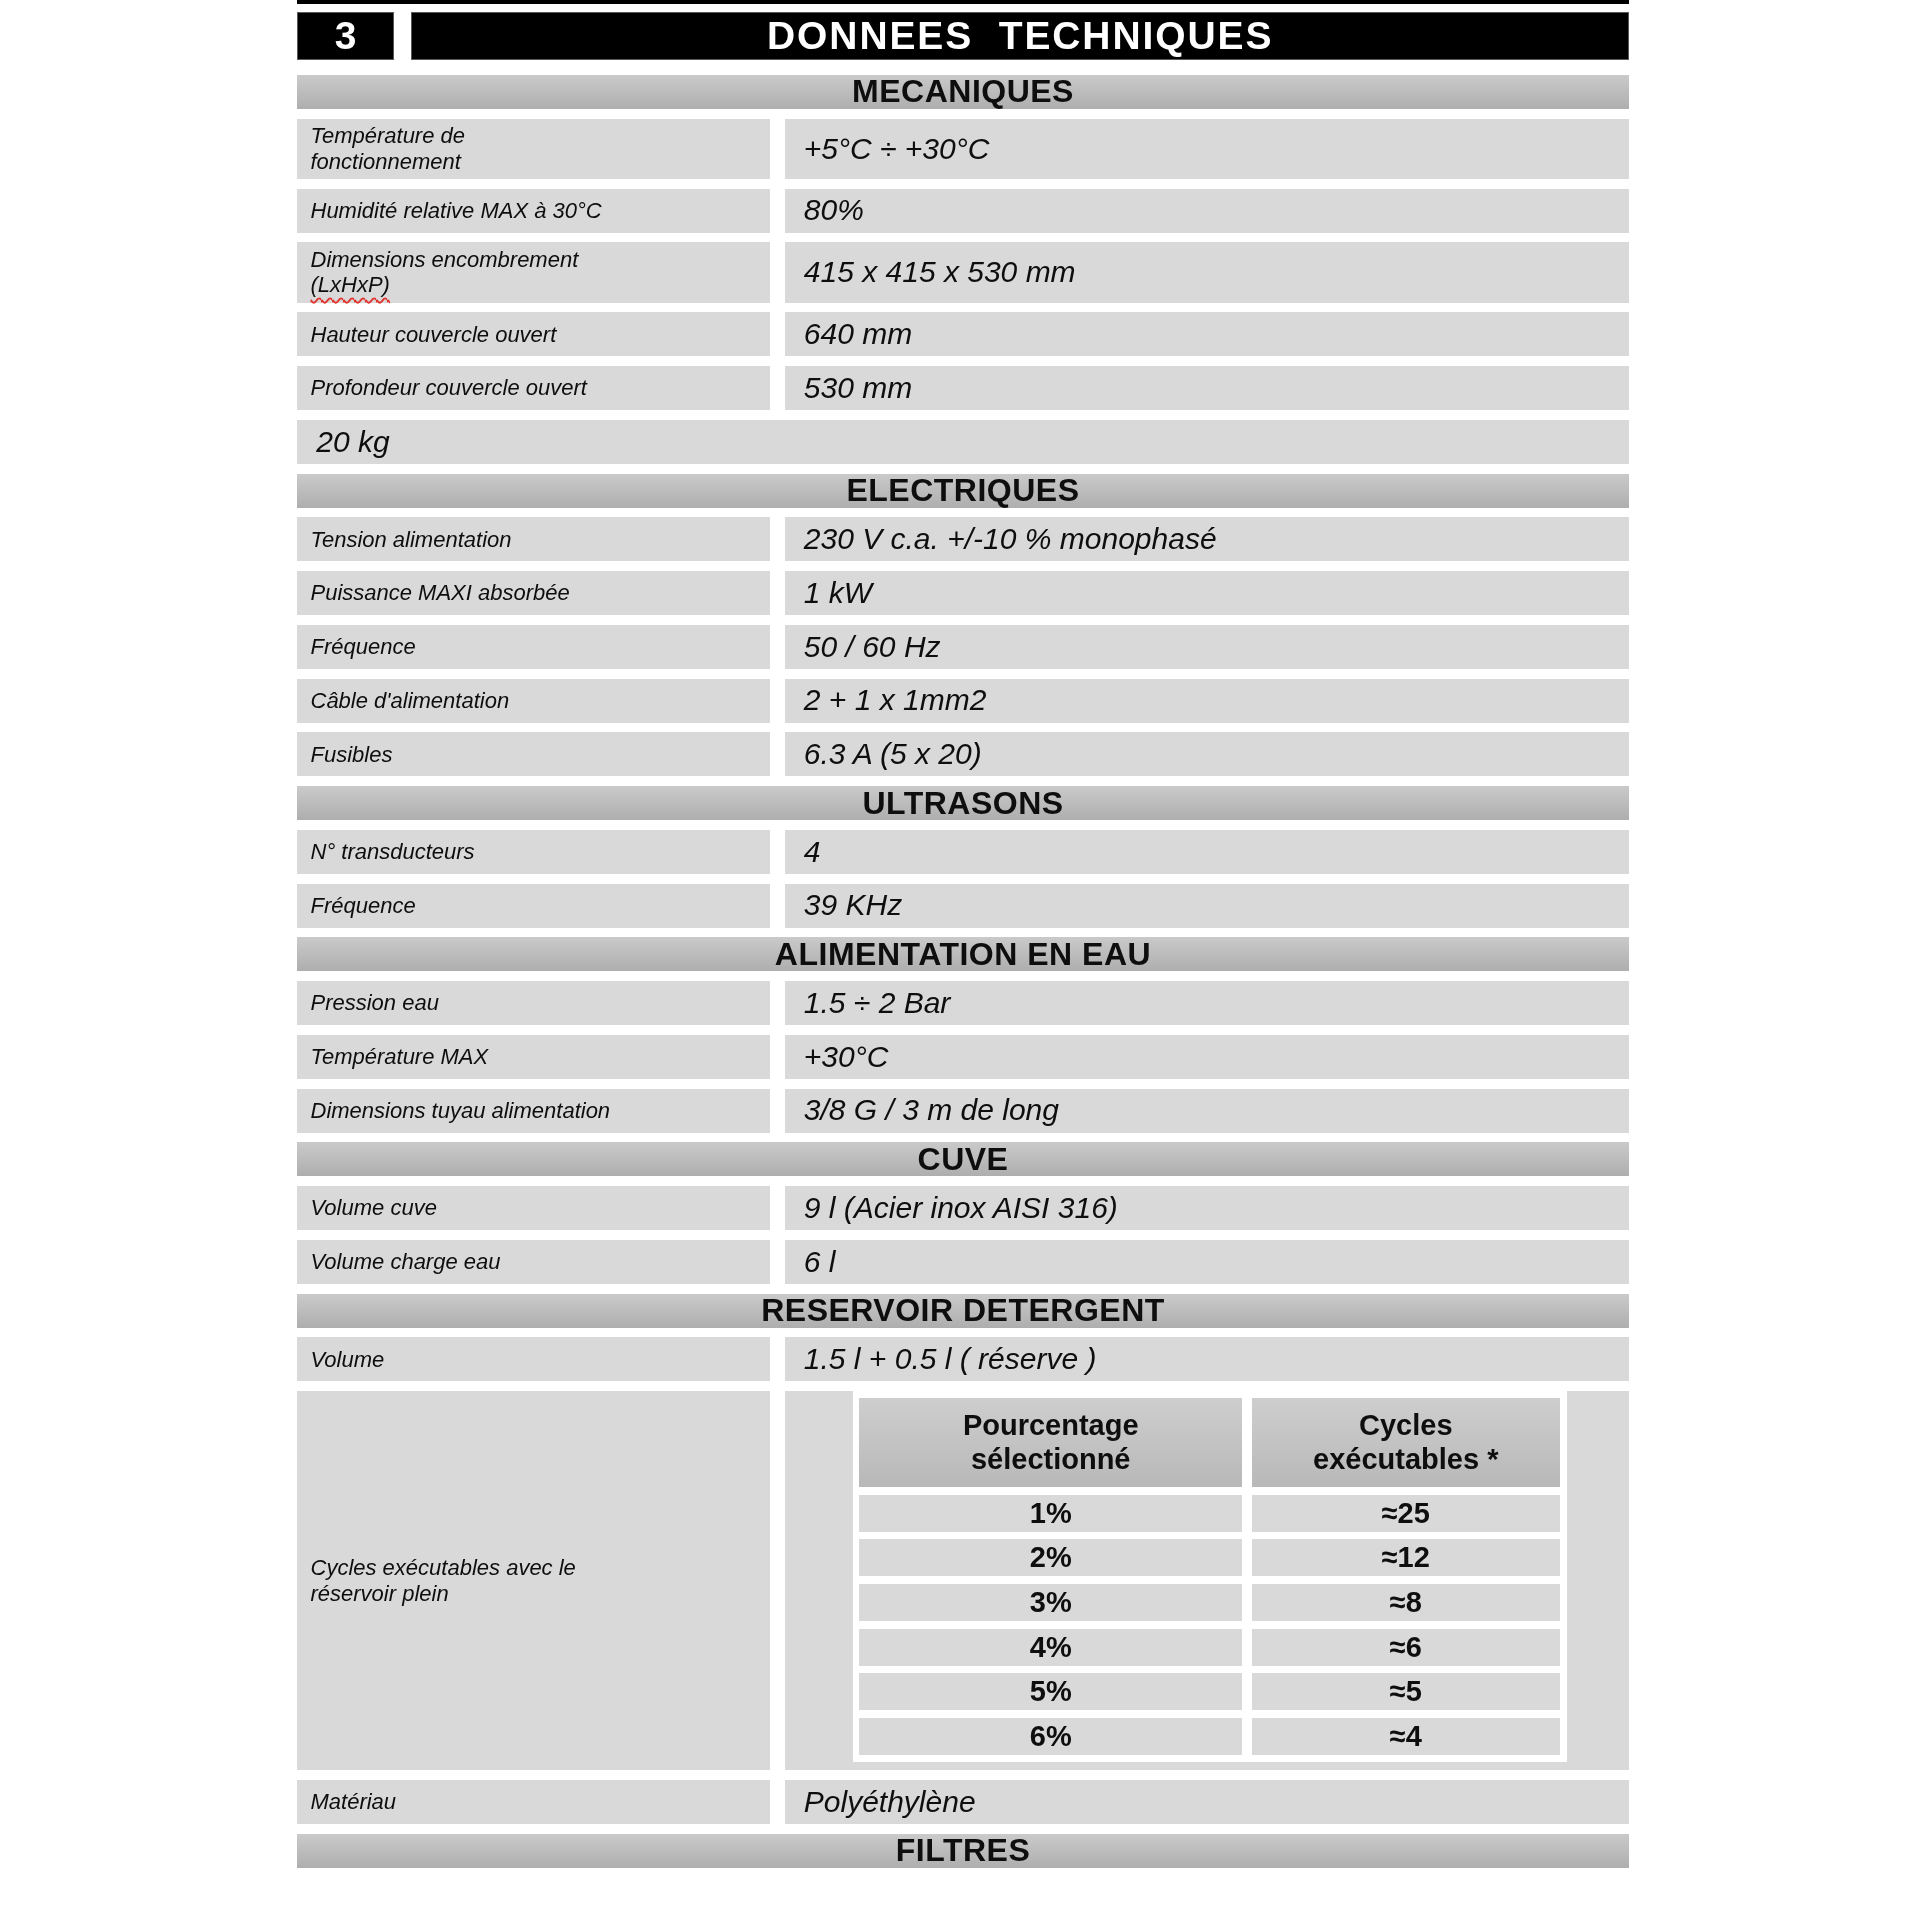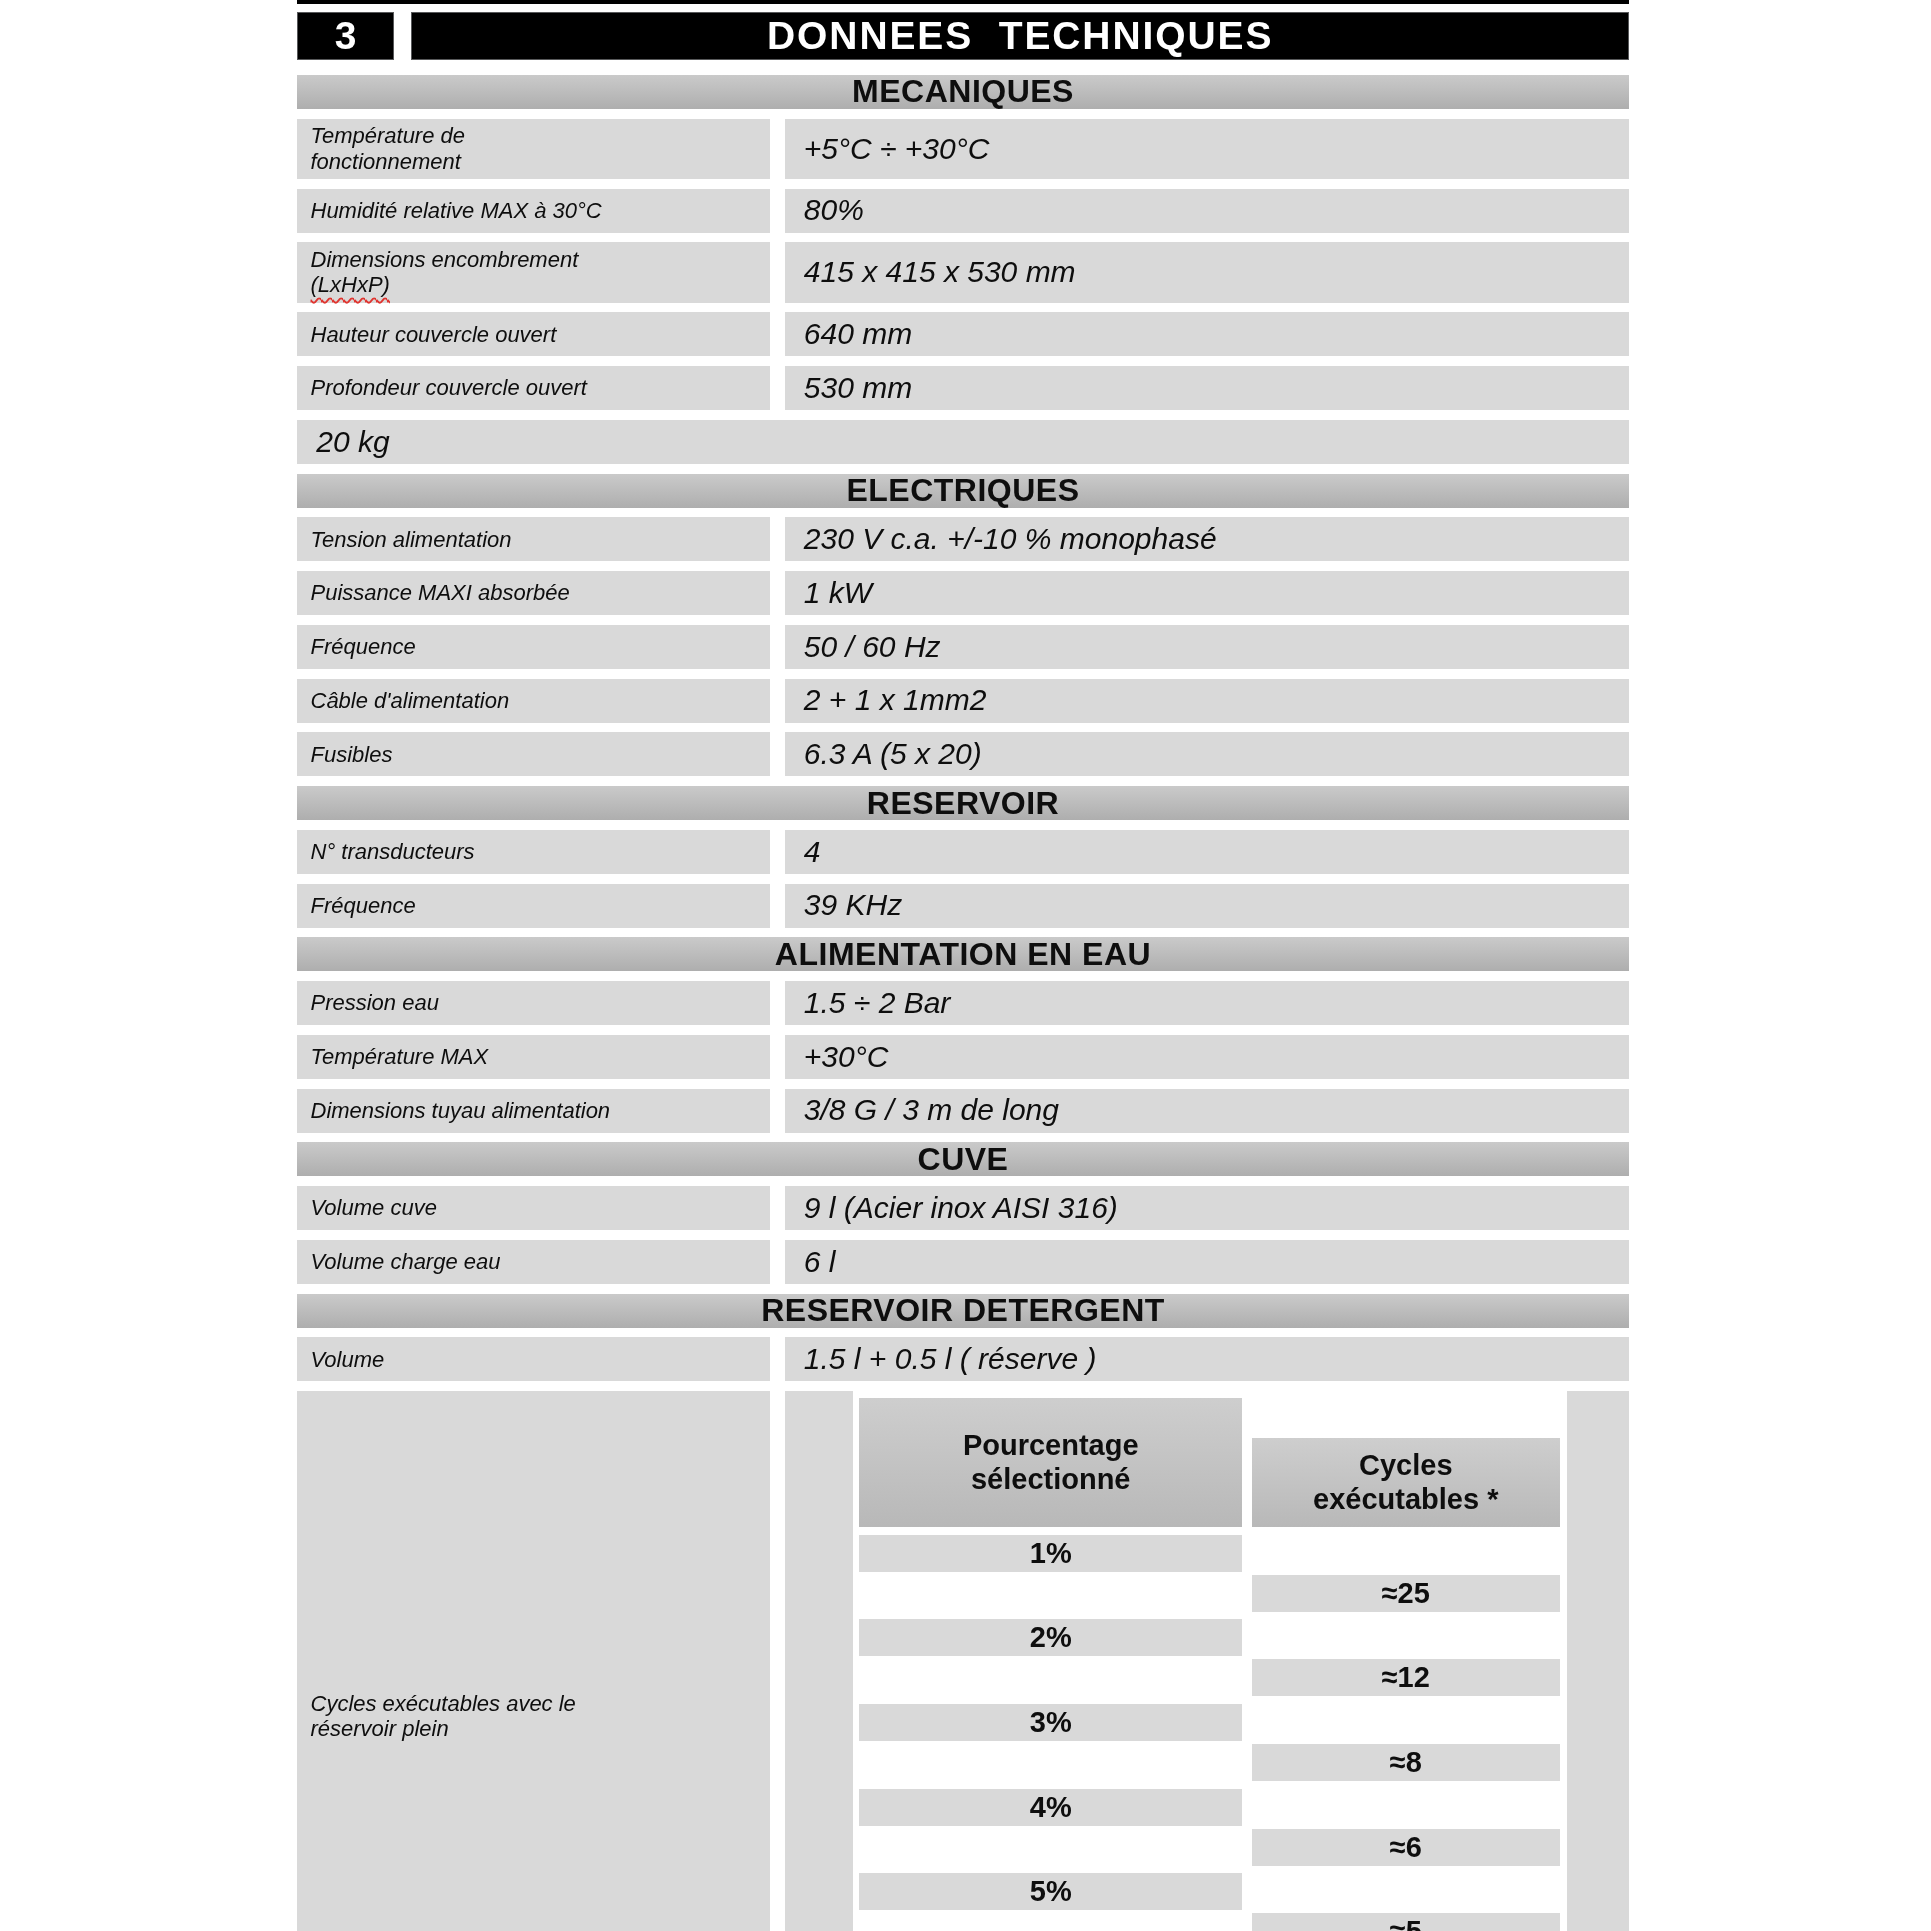--- a/index.html
+++ b/index.html
@@ -45,21 +45,21 @@
   .cycles-value-cell{flex:1;background:var(--row-bg,#d9d9d9);box-sizing:border-box;}
   .inner-table{background:#ffffff;width:714px;margin-left:68px;padding:6.8px;box-sizing:border-box;}
   .inner-row{display:flex;gap:9.7px;margin-top:7.7px;}
   .inner-row.first{margin-top:0;}
   .inner-cell{
     display:flex;align-items:center;justify-content:center;
     font-weight:bold;font-size:29px;text-align:center;line-height:1.2;
     box-sizing:border-box;white-space:pre-line;
   }
   .inner-col1{width:398px;}
-  .inner-col2{width:320px;margin-top:40px;}
+  .inner-col2{width:320px;}
   .inner-header .inner-cell{background:linear-gradient(180deg,#cecece,#b8b8b8);min-height:89px;}
   .inner-data .inner-cell{background:var(--row-bg,#d9d9d9);height:37px;}
 </style>
 </head>
 <body>
 
 <div class="sheet">
   <div class="topline"></div>
   <div class="titlebar">
     <div class="black-box chapter-box">
@@ -152,21 +152,21 @@
         </div>
       </div>
       <div class="spec-row">
         <div class="cell label-cell">
           <span class="label-text">Fusibles</span>
         </div>
         <div class="cell value-cell">
           <span class="value-text">6.3 A (5 x 20)</span>
         </div>
       </div>
-      <div class="section-header">RESERVOIR</div>
+      <div class="section-header">ULTRASONS</div>
       <div class="spec-row">
         <div class="cell label-cell">
           <span class="label-text">N° transducteurs</span>
         </div>
         <div class="cell value-cell">
           <span class="value-text">4</span>
         </div>
       </div>
       <div class="spec-row">
         <div class="cell label-cell">

